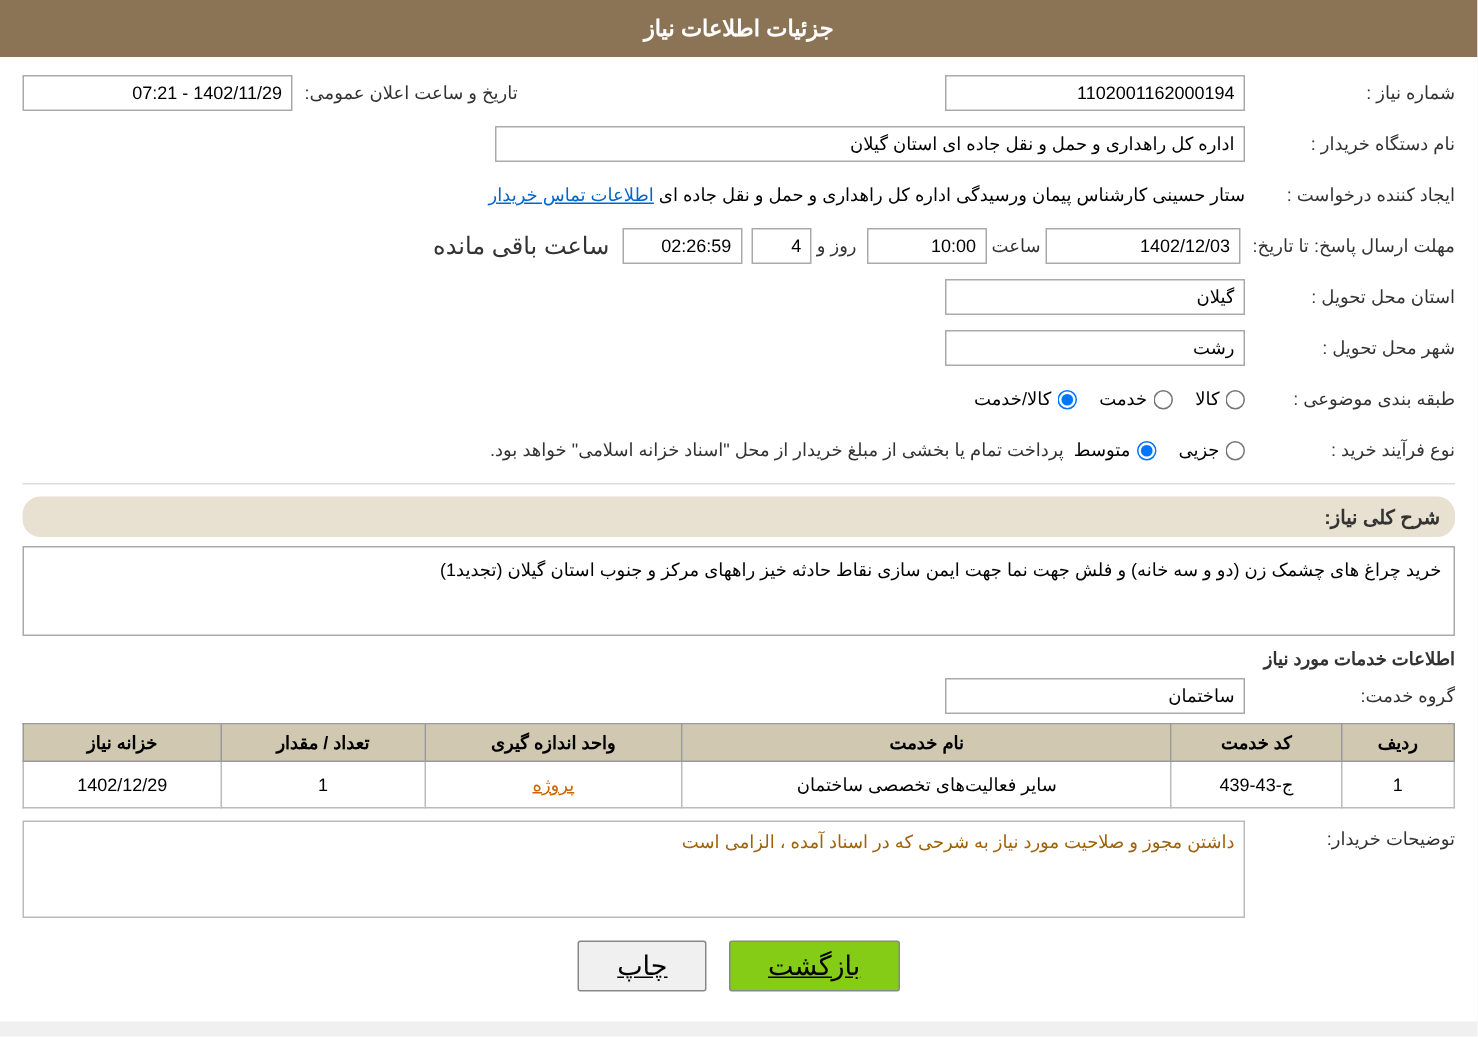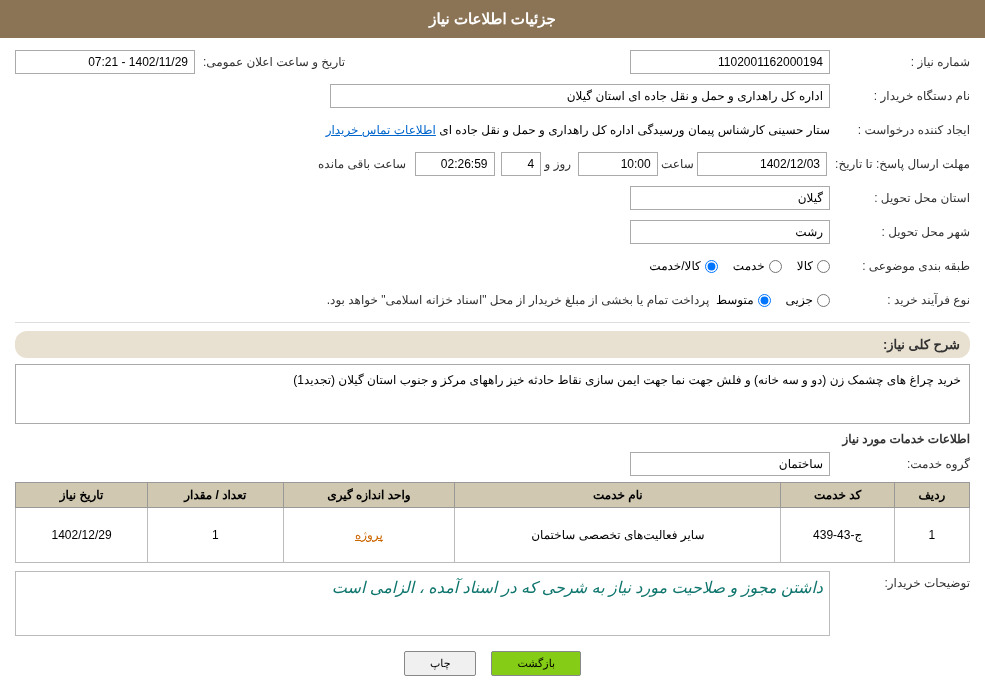--- a/index.html
+++ b/index.html
@@ -118,60 +118,60 @@
     }
     .table-container th {
       background: #d0c8b0;
       border: 1px solid #999;
       padding: 5px 8px;
       text-align: center;
       font-weight: bold;
     }
     .table-container td {
       border: 1px solid #bbb;
-      padding: 20px 8px;
+      padding: 8px 8px;
       text-align: center;
     }
     .table-container td.link-cell {
       color: #cc6600;
       text-decoration: underline;
     }
     .buyer-note {
-      color: #0f766e;
-      font-size: 16px;
-      font-style: italic;
+      color: #a16207;
+      font-size: 12px;
     }
     .buyer-note-container {
       border: 1px solid #bbb;
       padding: 6px;
       min-height: 65px;
     }
     .buttons-row {
       display: flex;
       justify-content: center;
       gap: 15px;
       margin: 15px 0 10px 0;
     }
     .btn {
       padding: 5px 25px;
-      font-size: 11px;
+      font-size: 18px;
       font-family: Tahoma, Arial, sans-serif;
       border: 1px solid #888;
       cursor: pointer;
       border-radius: 2px;
+      text-decoration: underline;
     }
     .btn-print {
       background: #f0f0f0;
     }
     .btn-back {
       background: #84cc16;
     }
     .flex-spacer { flex: 1; }
     .remaining-label {
-      font-size: 12px;
+      font-size: 16px;
       color: #333;
       margin-right: 5px;
     }
   </style>
 </head>
 <body>
 
 <div class="page-container">
 
   <div class="header">
@@ -276,21 +276,21 @@
     </div>
 
     <table class="table-container">
       <thead>
         <tr>
           <th>ردیف</th>
           <th>کد خدمت</th>
           <th>نام خدمت</th>
           <th>واحد اندازه گیری</th>
           <th>تعداد / مقدار</th>
-          <th>تاریخ نیاز</th>
+          <th>خزانه نیاز</th>
         </tr>
       </thead>
       <tbody>
         <tr>
           <td>1</td>
           <td>ج-43-439</td>
           <td>سایر فعالیت‌های تخصصی ساختمان</td>
           <td class="link-cell">پروژه</td>
           <td>1</td>
           <td>1402/12/29</td>

